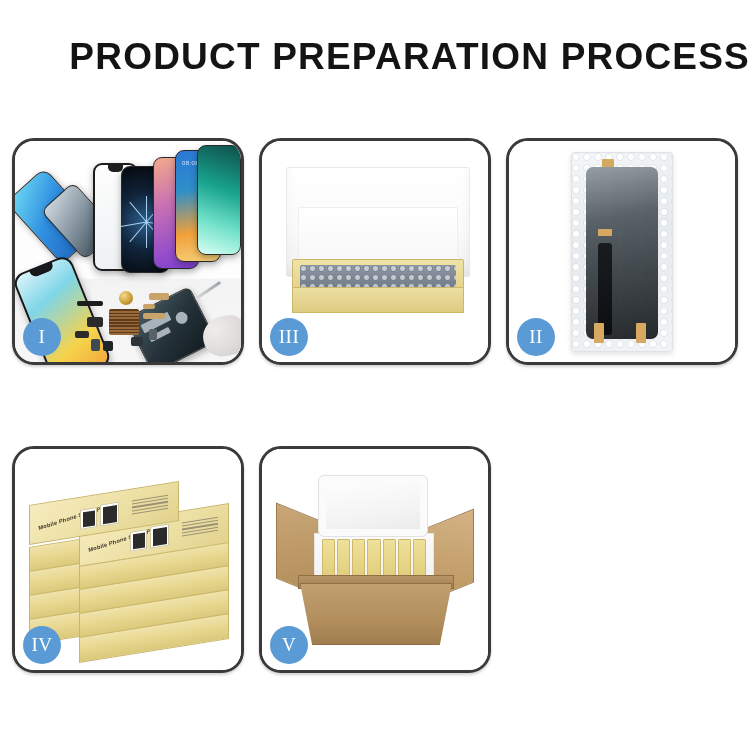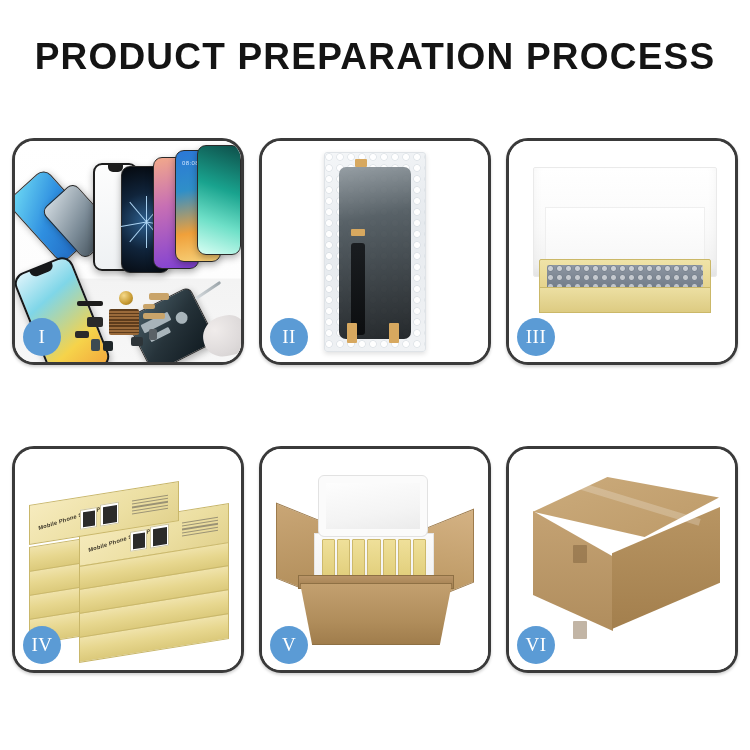--- a/index.html
+++ b/index.html
@@ -8,21 +8,21 @@
     background: #ffffff;
     font-family: "Liberation Sans", sans-serif;
     overflow: hidden;
   }
   .page { position: relative; width: 750px; height: 750px; background: #ffffff; }
 
   
   .header { text-align: center; padding-top: 38px; }
   .title {
     font-size: 37px; font-weight: 700; letter-spacing: 1.2px;
-    color: #141414; line-height: 1.05; white-space: nowrap;
+    color: #141414; line-height: 1.05; white-space: nowrap; text-align: right;
   }
   .subtitle {
     margin-top: 13px; font-size: 14.5px; color: #2b2b2b;
     letter-spacing: .1px; white-space: nowrap;
   }
 
   
   .grid {
     position: absolute; left: 12px; top: 138px;
     width: 726px; height: 545px;
@@ -356,42 +356,42 @@
         <div class="part screw" style="left:196px; top:196px;"></div>
         <div class="part screw" style="left:204px; top:202px;"></div>
         <div class="part screw" style="left:192px; top:205px;"></div>
         <div class="tweez" style="left:178px; top:148px;"></div>
         <div class="hand"></div>
       </div>
       <div class="badge">I</div>
     </div>
 
     <div class="card">
+      <div class="card-scene p3">
+        <div class="box3-lid"></div>
+        <div class="box3-foam"></div>
+        <div class="box3-base"></div>
+        <div class="box3-fill"></div>
+        <div class="box3-front"></div>
+      </div>
+      <div class="badge">III</div>
+    </div>
+
+    <div class="card">
       <div class="card-scene p2">
         <div class="bubble-pack">
           <div class="inner-part"></div>
           <div class="inner-flex"></div>
           <div class="tape" style="left:30px; top:6px; width:12px; height:8px;"></div>
           <div class="tape" style="left:26px; top:76px; width:14px; height:7px;"></div>
           <div class="tape" style="left:22px; top:170px; width:10px; height:20px;"></div>
           <div class="tape" style="left:64px; top:170px; width:10px; height:20px;"></div>
         </div>
       </div>
       <div class="badge">II</div>
-    </div>
-
-    <div class="card">
-      <div class="card-scene p3">
-        <div class="box3-lid"></div>
-        <div class="box3-foam"></div>
-        <div class="box3-base"></div>
-        <div class="box3-fill"></div>
-        <div class="box3-front"></div>
-      </div>
-      <div class="badge">III</div>
     </div>
 
     <div class="card">
       <div class="card-scene p4">
         <div class="stack">
 
           <div class="sbox" style="left:6px;  top:64px;"></div>
           <div class="sbox" style="left:6px;  top:88px;"></div>
           <div class="sbox" style="left:6px;  top:112px;"></div>
           <div class="sbox" style="left:6px;  top:136px;"></div>
@@ -457,26 +457,15 @@
             <span></span>
             <span></span>
         </div>
         <div class="v-foam-lid"></div>
         <div class="v-body-top"></div>
         <div class="v-body"></div>
       </div>
       <div class="badge">V</div>
     </div>
 
-    <div class="card">
-      <div class="card-scene p6">
-        <div class="c-top"></div>
-        <div class="c-left"></div>
-        <div class="c-right"></div>
-        <div class="c-seam"></div>
-        <div class="c-tab" style="left:64px; top:96px;"></div>
-        <div class="c-tab" style="left:64px; top:172px;"></div>
-      </div>
-      <div class="badge">VI</div>
-    </div>
 
   </div>
 </div>
 
 </body></html>

